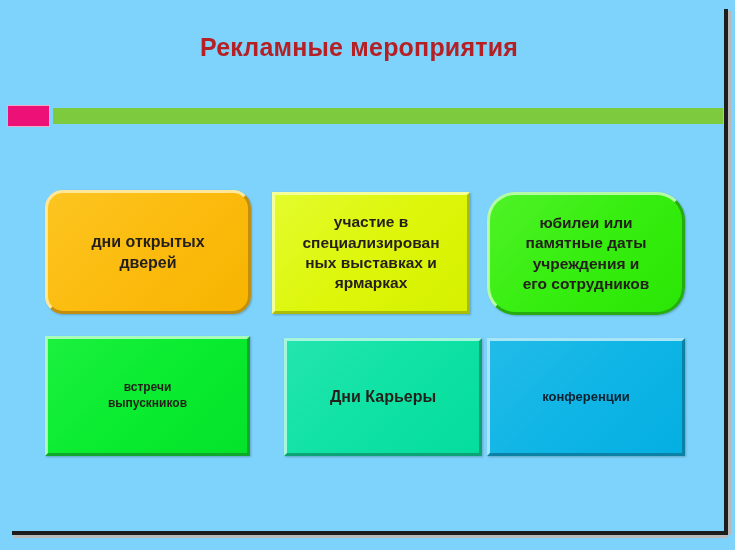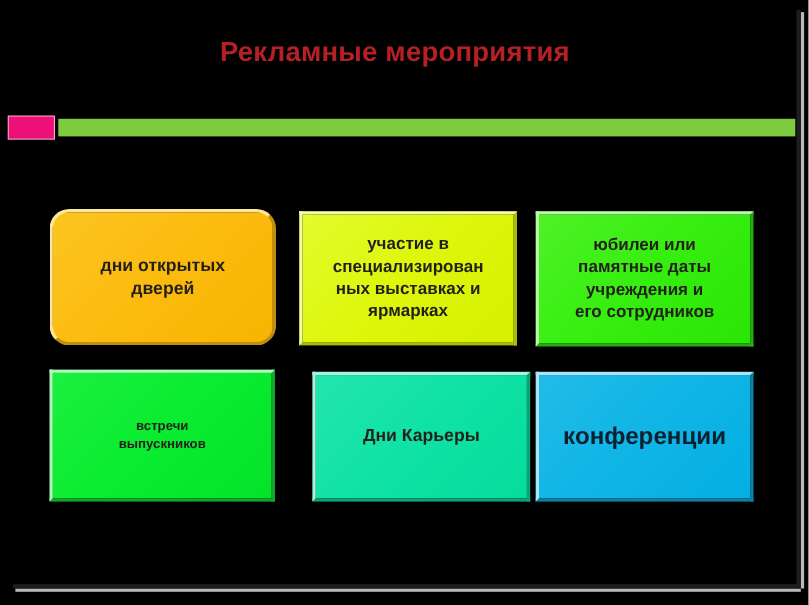--- a/index.html
+++ b/index.html
@@ -8,21 +8,21 @@
     padding: 0;
     background: #ffffff;
   }
   body {
     font-family: "Liberation Sans", sans-serif;
   }
   #slide {
     position: relative;
     width: 735px;
     height: 550px;
-    background: #000000;
+    background: #7dd3fc;
     overflow: hidden;
   }
 
   
   .frame-right {
     position: absolute;
     left: 724px;
     top: 9px;
     width: 4px;
     height: 526px;
@@ -125,20 +125,21 @@
     box-shadow: 1px 1px 2px rgba(0,0,0,0.22);
     font-size: 15.5px;
   }
   
   #box-3 {
     left: 487px; top: 192px; width: 198px; height: 123px;
     background: linear-gradient(135deg, #4ff227 0%, #36ee0f 50%, #2ae605 100%);
     border-color: #b5fca4 #26ab10 #26ab10 #b5fca4;
     box-shadow: 1px 1px 2px rgba(0,0,0,0.22);
     font-size: 15.5px;
+    border-radius: 28px;
   }
   
   #box-4 {
     left: 45px; top: 336px; width: 205px; height: 120px;
     background: linear-gradient(135deg, #1bf03f 0%, #09ec2f 50%, #04e32a 100%);
     border-color: #a8fbb8 #0fa82a #0fa82a #a8fbb8;
     box-shadow: 1px 1px 2px rgba(0,0,0,0.22);
     font-size: 12px;
   }
   
@@ -148,21 +149,21 @@
     border-color: #a6f5dd #0ca376 #0ca376 #a6f5dd;
     box-shadow: 1px 1px 2px rgba(0,0,0,0.22);
     font-size: 16px;
   }
   
   #box-6 {
     left: 487px; top: 338px; width: 198px; height: 118px;
     background: linear-gradient(135deg, #22bbe8 0%, #0fb5e5 50%, #04afe2 100%);
     border-color: #a8e6f7 #0a81a5 #0a81a5 #a8e6f7;
     box-shadow: 1px 1px 2px rgba(0,0,0,0.22);
-    font-size: 22px;
+    font-size: 13px;
     color: #0d2030;
   }
 </style>
 </head>
 <body>
 
 <div id="slide">
 
   <div class="frame-bottom-soft"></div>
   <div class="frame-right-soft"></div>

